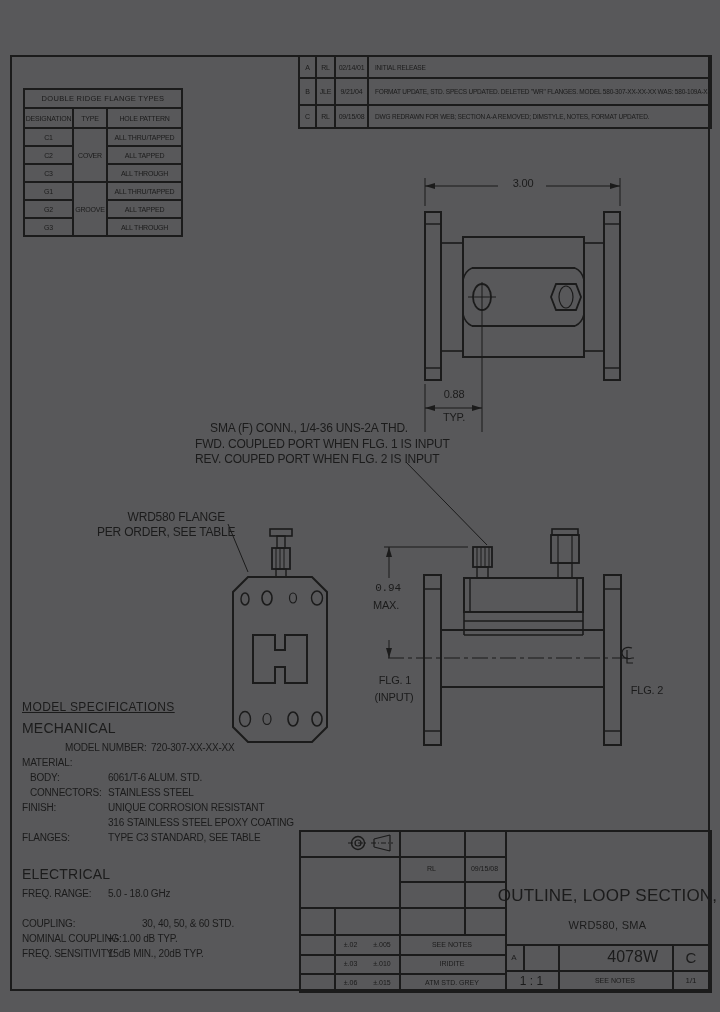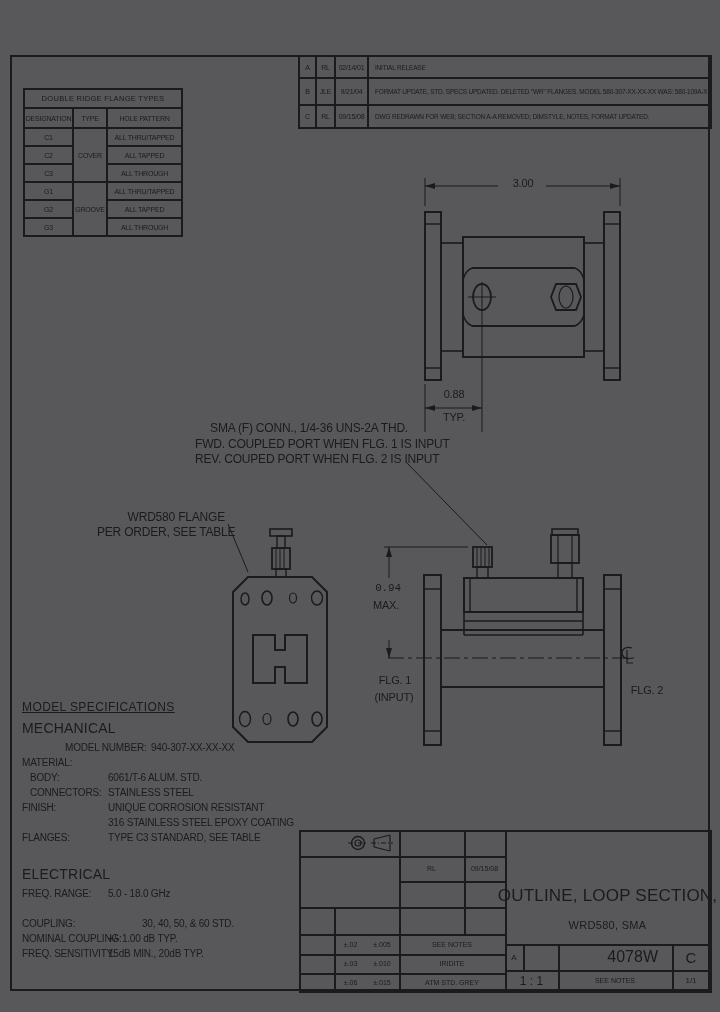--- a/index.html
+++ b/index.html
@@ -251,21 +251,21 @@
   <div class="notetxt" style="left:97px;top:510px;width:128px;line-height:15px;">
     <div>WRD580 FLANGE</div>
     <div>PER ORDER, SEE TABLE</div>
   </div>
 
   <div class="spec-title">MODEL SPECIFICATIONS</div>
   <div class="spec-head" style="top:720px;">MECHANICAL</div>
 
   <div class="specrow" style="top:742px;margin-left:43px;">
       <span class="lab">MODEL NUMBER:</span>
-      <span>940-307-XX-XX-XX</span>
+      <span>720-307-XX-XX-XX</span>
     </div>
   <div class="specrow" style="top:757px;">
       <span class="lab">MATERIAL:</span>
       <span></span>
     </div>
   <div class="specrow" style="top:772px;">
       <span class="lab ind">BODY:</span>
       <span>6061/T-6 ALUM. STD.</span>
     </div>
   <div class="specrow" style="top:787px;">

